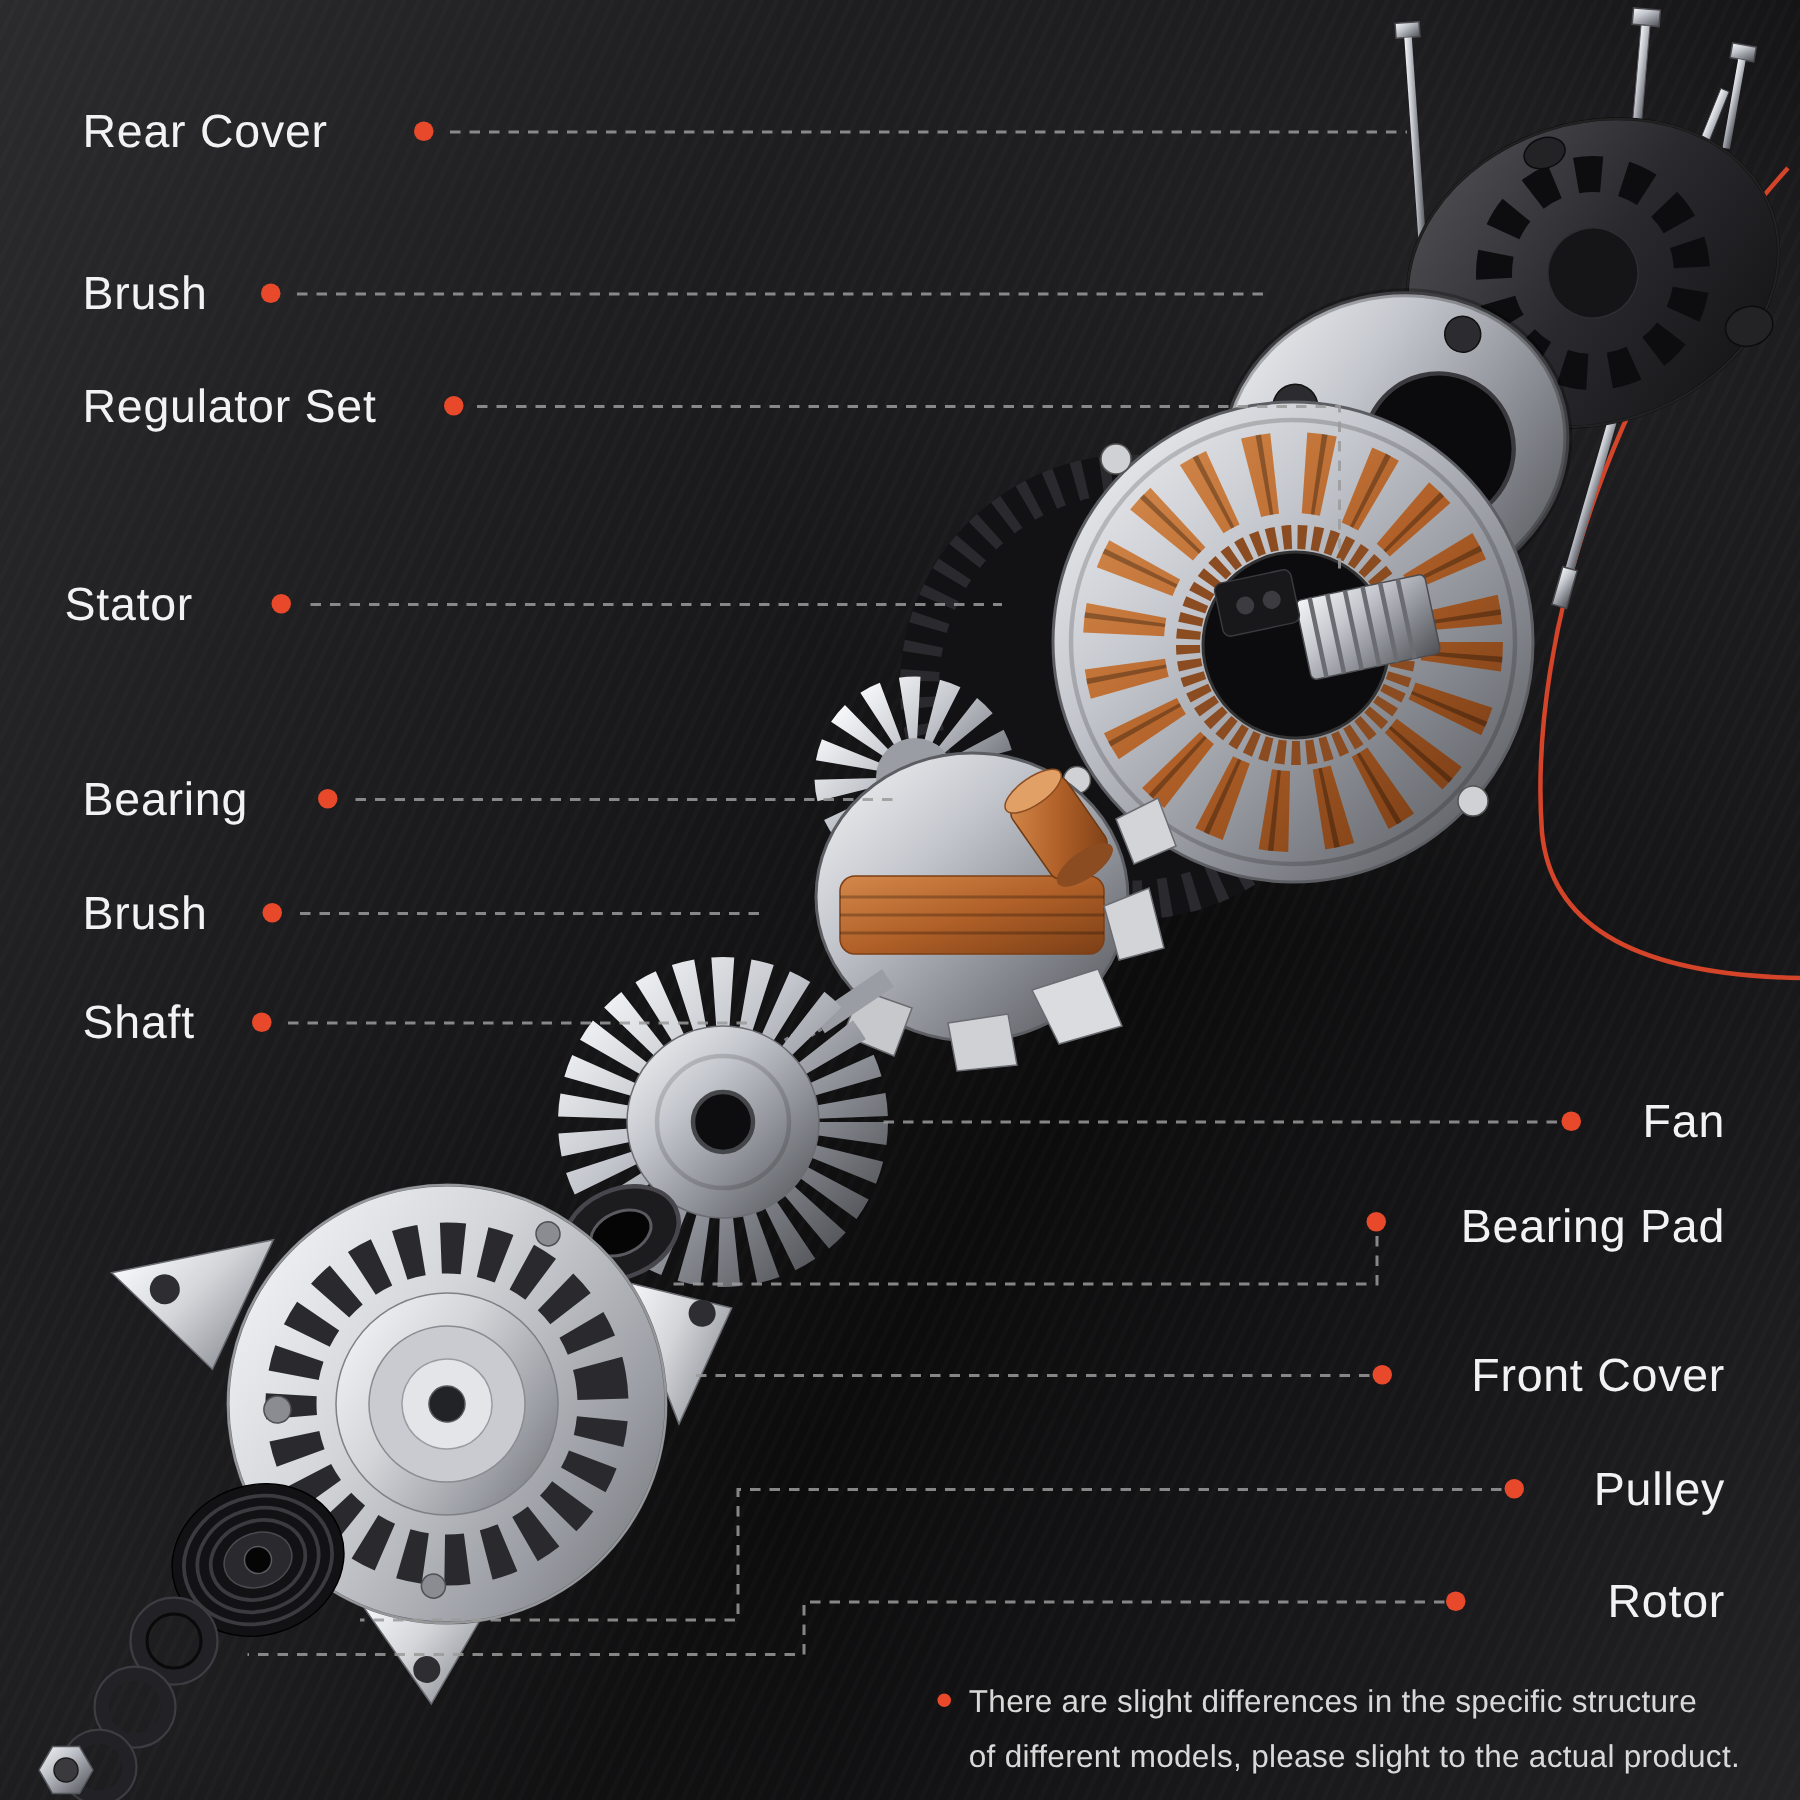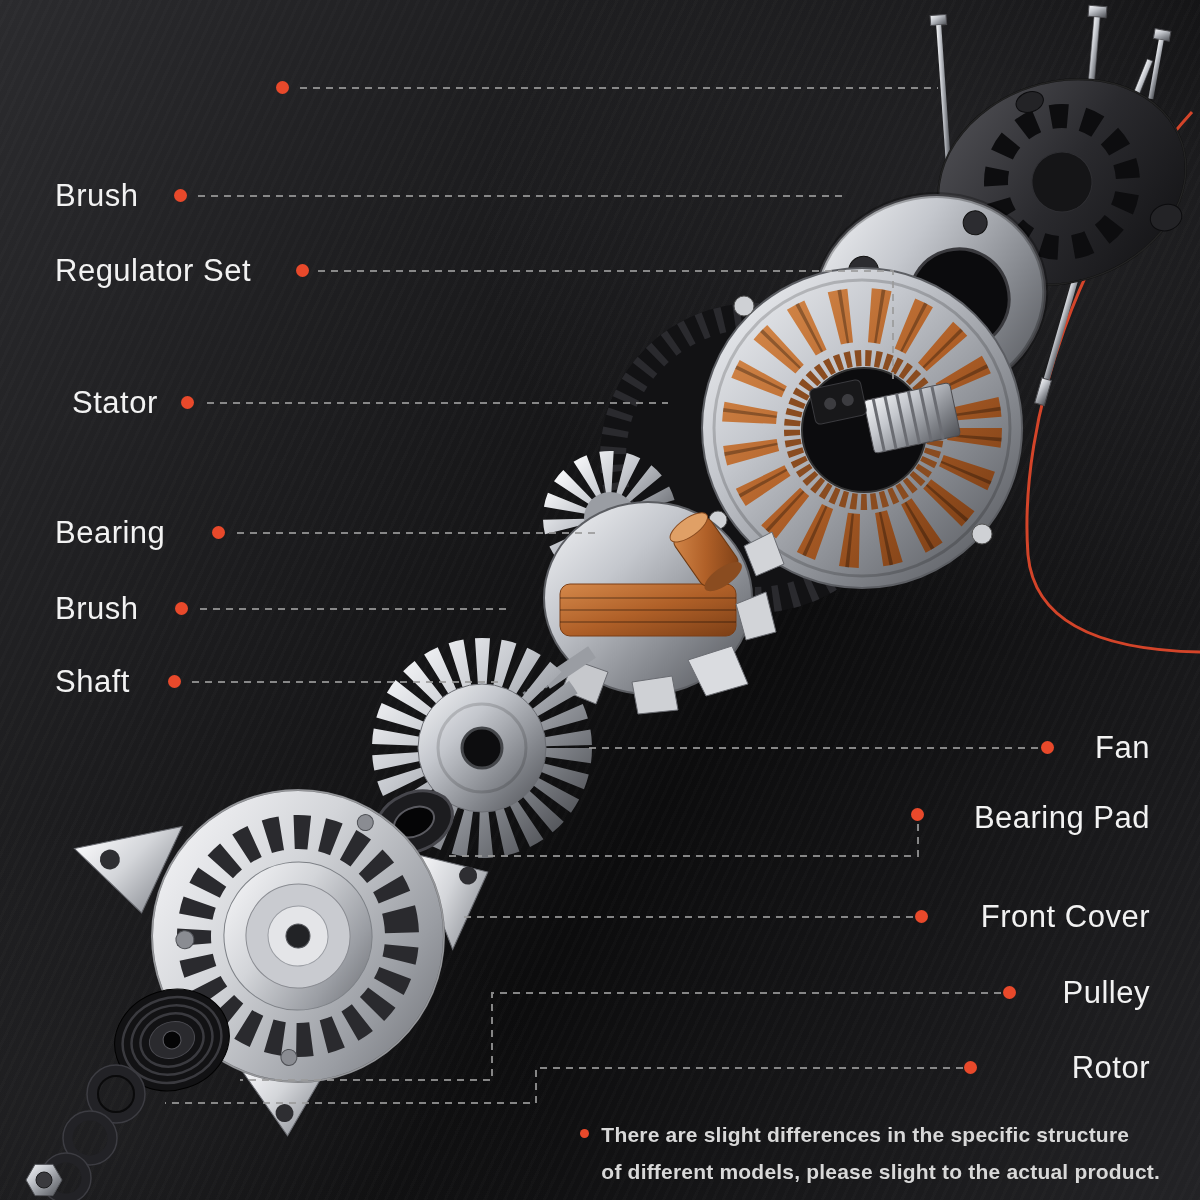--- a/index.html
+++ b/index.html
@@ -23,21 +23,21 @@
   .label{
     position:absolute;font-size:31px;line-height:36px;color:#f2f2f2;
     letter-spacing:0.5px;white-space:nowrap;
   }
   .label.right{text-align:center;}
   .dot{
     position:absolute;width:13px;height:13px;border-radius:50%;
     background:var(--accent);
   }
   .disclaimer{
-    position:absolute;top:1116px;right:40px;display:flex;gap:12px;align-items:flex-start;font-weight:bold;
+    position:absolute;top:1116px;right:40px;display:flex;gap:12px;align-items:flex-start;
   }
   .dot-inline{
     width:9px;height:9px;border-radius:50%;background:var(--accent);
     margin-top:13px;flex:none;
   }
   .disclaimer-text{
     font-size:21px;line-height:37px;color:#d8d8d8;letter-spacing:0.2px;text-align:left;
   }
 </style>
 </head>
@@ -234,29 +234,30 @@
       <path d="M200 609 H512"></path>
       <path d="M192 682 H502"></path>
       <path d="M1038 748 H585"></path>
       <path d="M918 824 V856 H448"></path>
       <path d="M913 917 H462"></path>
       <path d="M1001 993 H492 V1080 H240"></path>
       <path d="M963 1068 H536 V1103 H165"></path>
     </g>
   </svg>
 
+  <div class="label" style="left:55px;top:70px">Rear Cover</div>
   <span class="dot" style="left:276px;top:81px"></span>
 
   <div class="label" style="left:55px;top:178px">Brush</div>
   <span class="dot" style="left:174px;top:189px"></span>
 
   <div class="label" style="left:55px;top:253px">Regulator Set</div>
   <span class="dot" style="left:296px;top:264px"></span>
 
-  <div class="label" style="left:72px;top:385px">Stator</div>
+  <div class="label" style="left:43px;top:385px">Stator</div>
   <span class="dot" style="left:181px;top:396px"></span>
 
   <div class="label" style="left:55px;top:515px">Bearing</div>
   <span class="dot" style="left:212px;top:526px"></span>
 
   <div class="label" style="left:55px;top:591px">Brush</div>
   <span class="dot" style="left:175px;top:602px"></span>
 
   <div class="label" style="left:55px;top:664px">Shaft</div>
   <span class="dot" style="left:168px;top:675px"></span>

